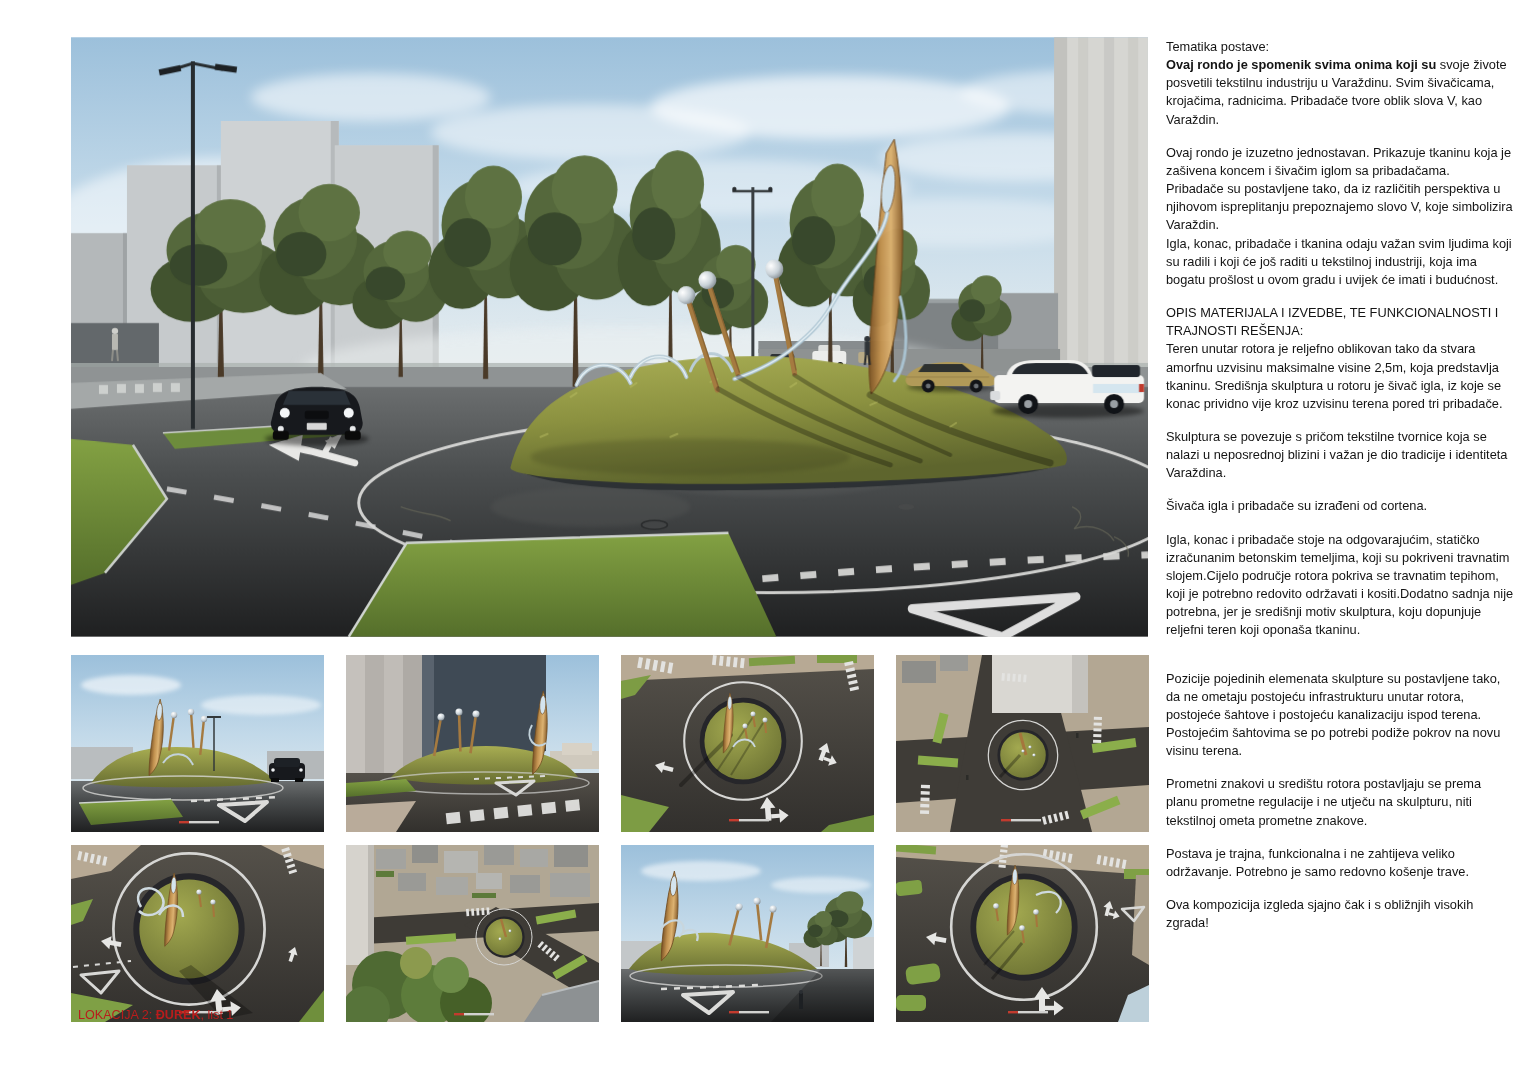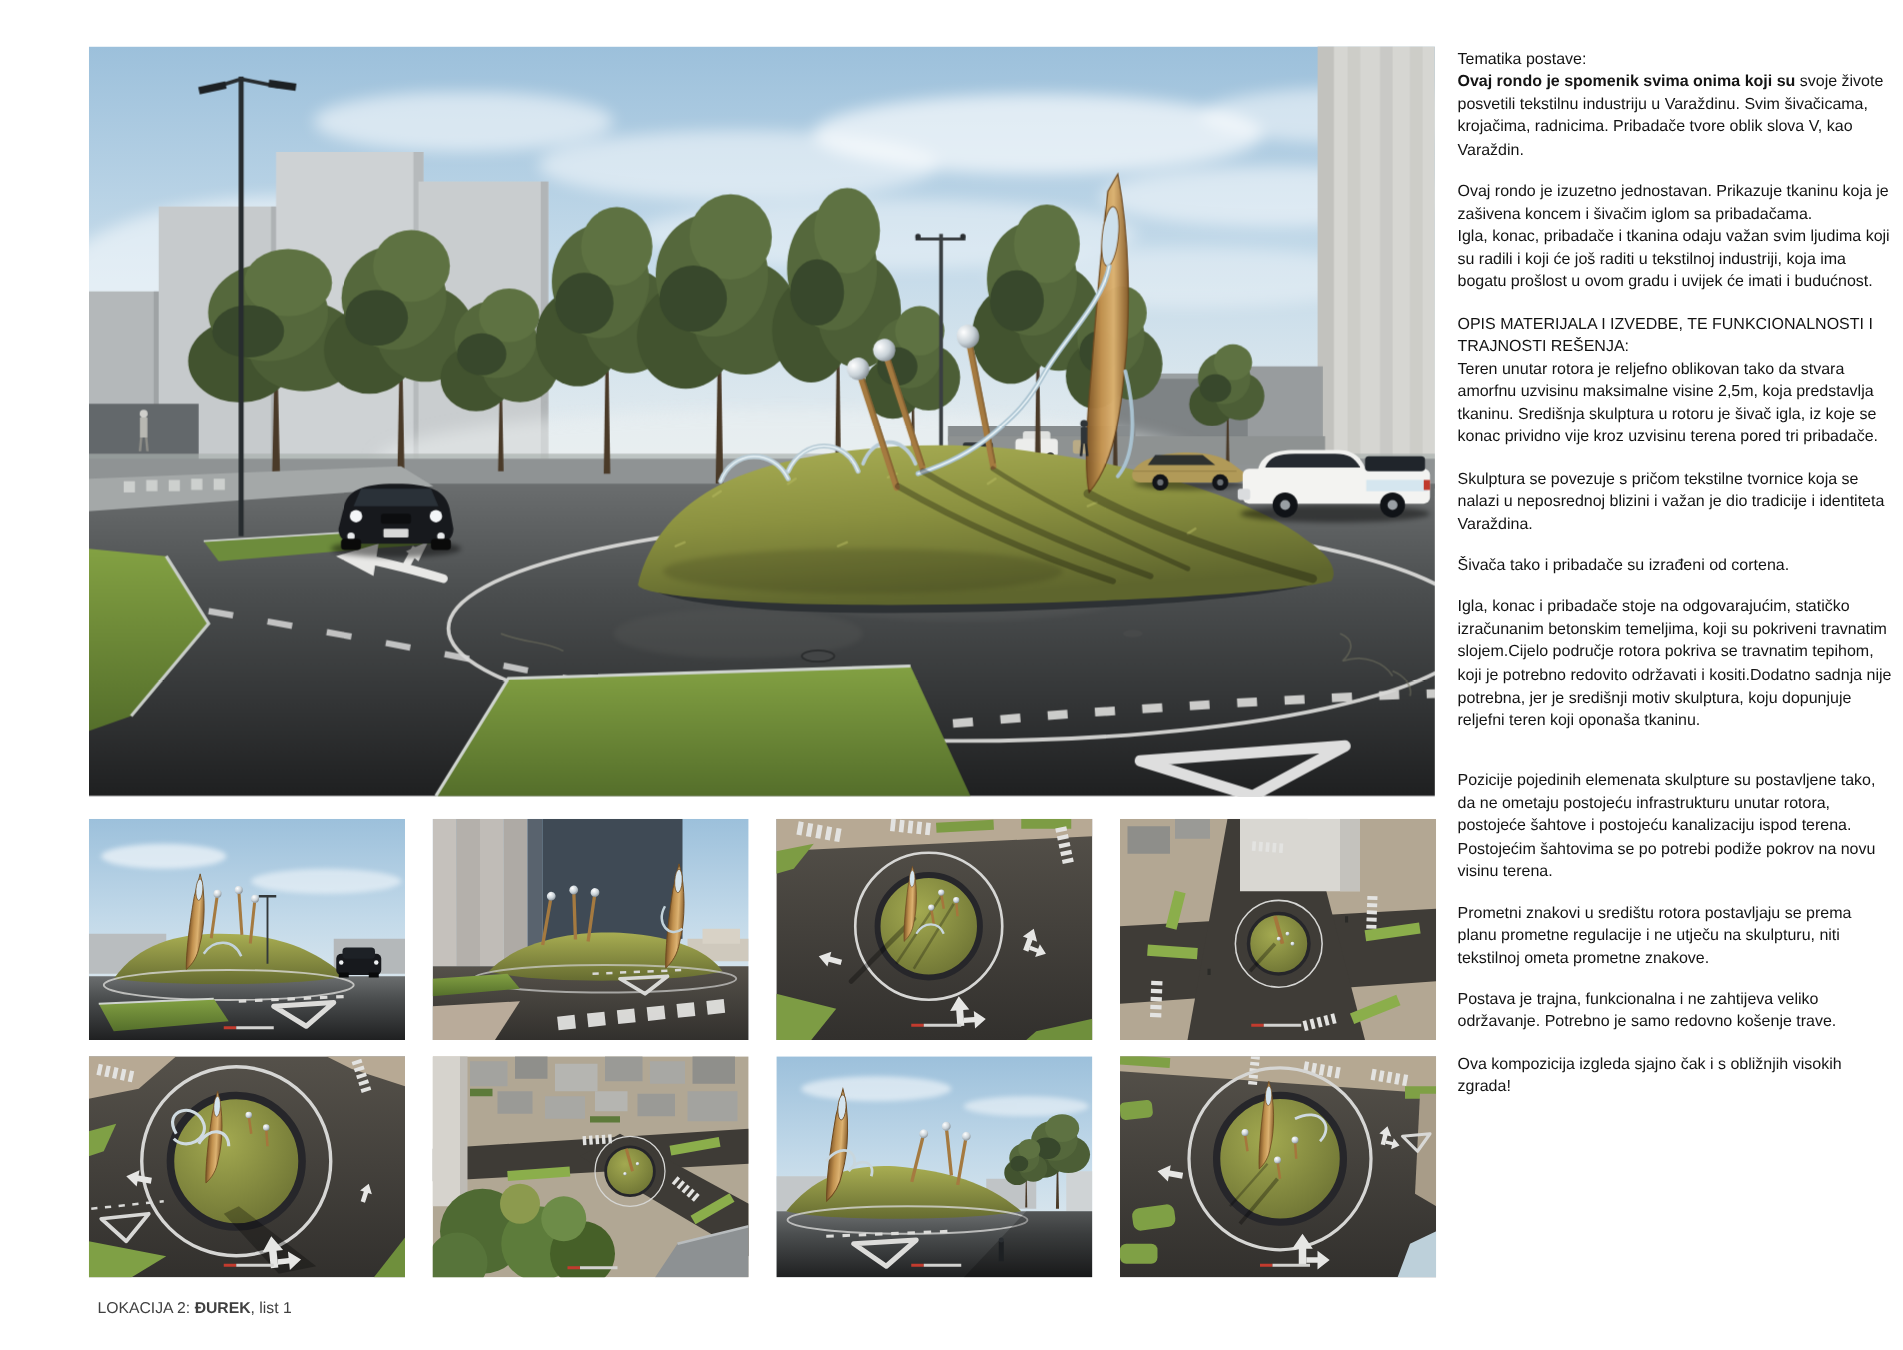--- a/index.html
+++ b/index.html
@@ -5,21 +5,21 @@
   html,body{margin:0;padding:0;}
   body{
     width:1522px;height:1080px;background:#ffffff;position:relative;overflow:hidden;
     font-family:"Liberation Sans", sans-serif;color:#111;
   }
   .board{position:absolute;inset:0;}
   .main-render{position:absolute;left:71px;top:37px;width:1077px;height:600px;overflow:hidden;}
   .thumb{position:absolute;width:253px;height:177px;overflow:hidden;}
   .t1{left:71px;top:655px}.t2{left:346px;top:655px}.t3{left:621px;top:655px}.t4{left:896px;top:655px}
   .t5{left:71px;top:845px}.t6{left:346px;top:845px}.t7{left:621px;top:845px}.t8{left:896px;top:845px}
-  .caption{position:absolute;left:78px;top:1039px;font-size:12.6px;color:#404040;}
+  .caption{position:absolute;left:78px;top:1008px;font-size:12.6px;color:#b91c1c;}
   .caption b{font-weight:bold;}
   .desc{
     position:absolute;left:1166px;top:38px;width:349px;
     font-size:12.8px;line-height:1.42;color:#141414;
   }
   .desc p{margin:0;}
   .desc p.hd{font-weight:normal;}
   .desc .gap{height:15px;}
   svg{display:block;}
 </style>
@@ -622,28 +622,29 @@
     <polygon points="226,64 248,62 238,76" fill="none" stroke="#d8d8d6" stroke-width="2.5" stroke-linejoin="round"></polygon>
     <use href="#sbar" transform="translate(112,166)"></use>
   </svg>
   </div>
 
   <div class="desc">
       <p class="hd">Tematika postave:</p>
       <p><b>Ovaj rondo je spomenik svima onima koji su</b> svoje živote posvetili tekstilnu industriju u Varaždinu. Svim šivačicama, krojačima, radnicima. Pribadače tvore oblik slova V, kao Varaždin.</p>
       <div class="gap"></div>
       <p>Ovaj rondo je izuzetno jednostavan. Prikazuje tkaninu koja je zašivena koncem i šivačim iglom sa pribadačama.</p>
+      <p>Pribadače su postavljene tako, da iz različitih perspektiva u njihovom ispreplitanju prepoznajemo slovo V, koje simbolizira Varaždin.</p>
       <p>Igla, konac, pribadače i tkanina odaju važan svim ljudima koji su radili i koji će još raditi u tekstilnoj industriji, koja ima bogatu prošlost u ovom gradu i uvijek će imati i budućnost.</p>
       <div class="gap"></div>
       <p class="hd">OPIS MATERIJALA I IZVEDBE, TE FUNKCIONALNOSTI I TRAJNOSTI REŠENJA:</p>
       <p>Teren unutar rotora je reljefno oblikovan tako da stvara amorfnu uzvisinu maksimalne visine 2,5m, koja predstavlja tkaninu. Središnja skulptura u rotoru je šivač igla, iz koje se konac prividno vije kroz uzvisinu terena pored tri pribadače.</p>
       <div class="gap"></div>
       <p>Skulptura se povezuje s pričom tekstilne tvornice koja se nalazi u neposrednoj blizini i važan je dio tradicije i identiteta Varaždina.</p>
       <div class="gap"></div>
-      <p>Šivača tako i pribadače su izrađeni od cortena.</p>
+      <p>Šivača igla i pribadače su izrađeni od cortena.</p>
       <div class="gap"></div>
       <p>Igla, konac i pribadače stoje na odgovarajućim, statičko izračunanim betonskim temeljima, koji su pokriveni travnatim slojem.Cijelo područje rotora pokriva se travnatim tepihom, koji je potrebno redovito održavati i kositi.Dodatno sadnja nije potrebna, jer je središnji motiv skulptura, koju dopunjuje reljefni teren koji oponaša tkaninu.</p>
       <div class="gap"></div>
       <div class="gap"></div>
       <p>Pozicije pojedinih elemenata skulpture su postavljene tako, da ne ometaju postojeću infrastrukturu unutar rotora, postojeće šahtove i postojeću kanalizaciju ispod terena. Postojećim šahtovima se po potrebi podiže pokrov na novu visinu terena.</p>
       <div class="gap"></div>
       <p>Prometni znakovi u središtu rotora postavljaju se prema planu prometne regulacije i ne utječu na skulpturu, niti tekstilnoj ometa prometne znakove.</p>
       <div class="gap"></div>
       <p>Postava je trajna, funkcionalna i ne zahtijeva veliko održavanje. Potrebno je samo redovno košenje trave.</p>
       <div class="gap"></div>

